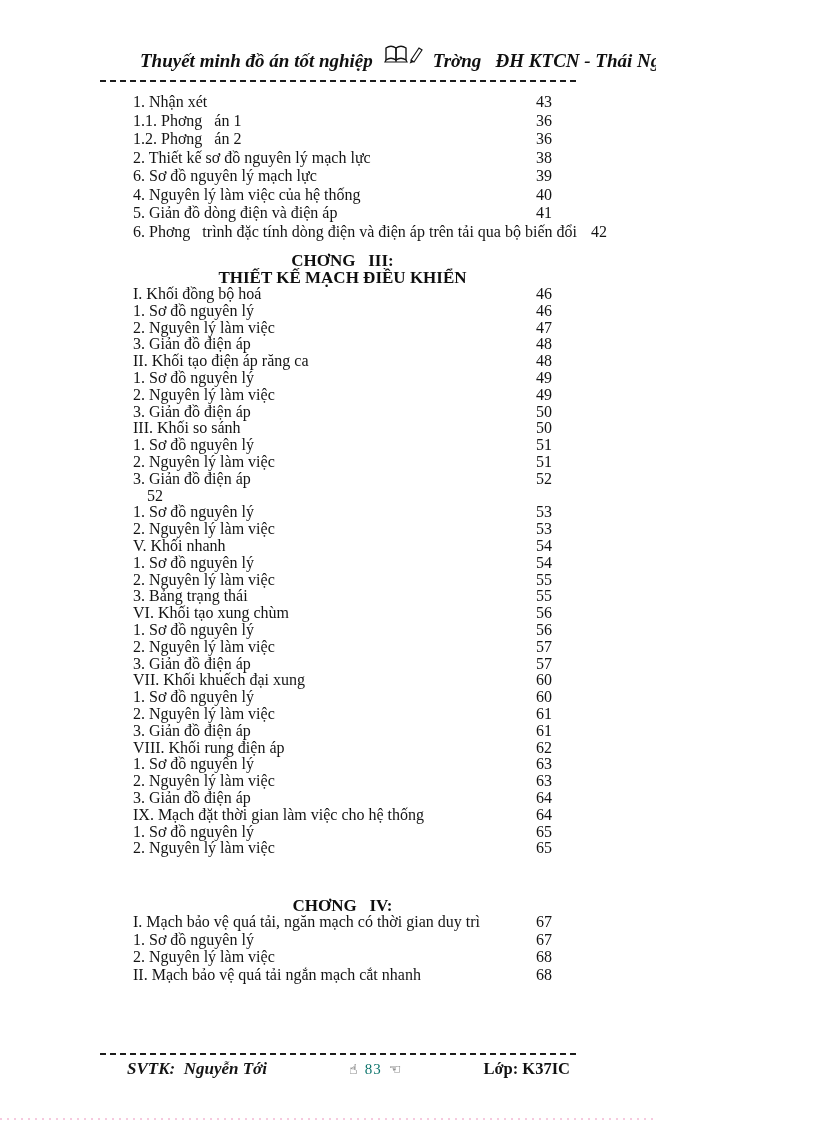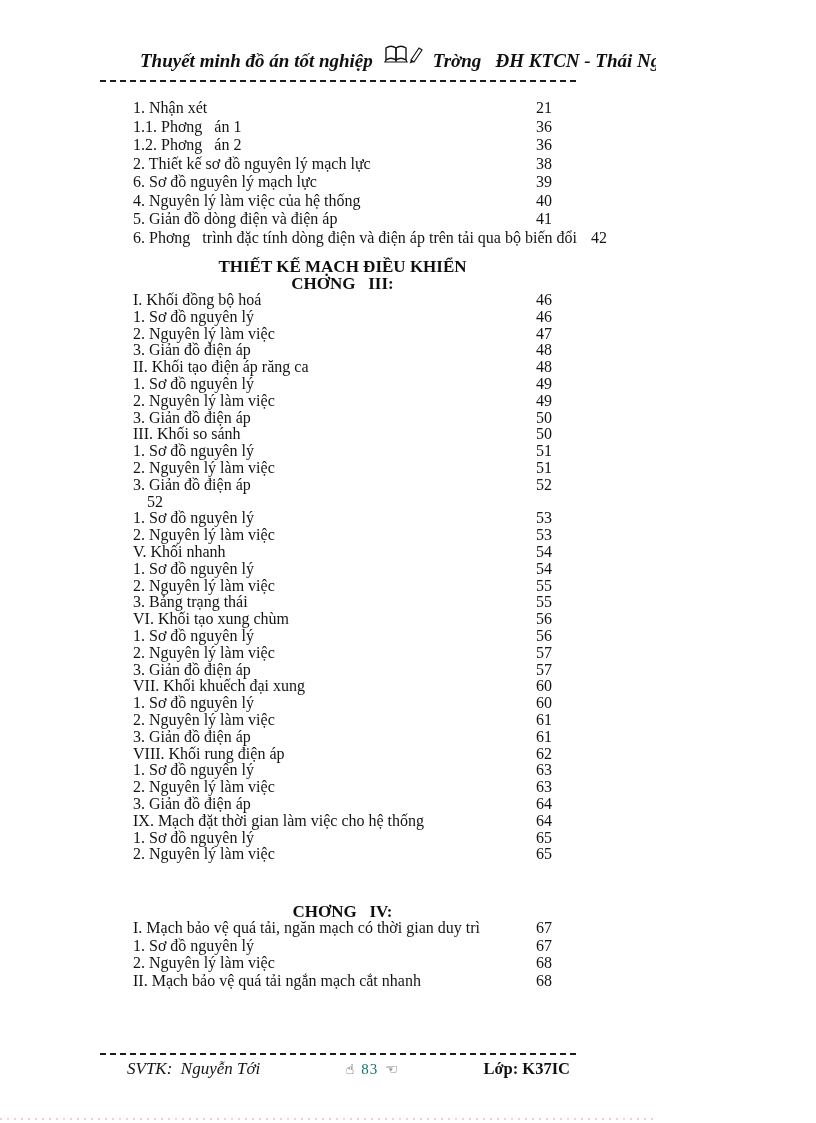--- a/index.html
+++ b/index.html
@@ -22,21 +22,21 @@
     font-style: italic; font-weight: bold;
     font-size: 19px; white-space: pre; color: #101010;
   }
   .book-pencil { flex: 0 0 auto; margin: 0 10px 1px 10px; }
   .dashed-rule {
     margin: 8px 80px 0 100px;
     height: 2px;
     background: repeating-linear-gradient(90deg, #1c1c1c 0 6px, transparent 6px 10px);
   }
   .toc { margin: 0 104px 0 133px; font-size: 16px; }
-  .toc-section.sec-0 { margin-top: 18px; }
+  .toc-section.sec-0 { margin-top: 12px; }
   .toc-section.sec-1 { margin-top: 10px; }
   .toc-section.sec-2 { margin-top: 40px; }
   .sec-0 .toc-row { height: 18.5px; }
   .sec-1 .toc-row { height: 16.8px; gap: 13px; }
   .sec-2 .toc-row { height: 17.6px; }
   .chapter-heading {
     text-align: center; font-weight: bold; font-size: 17px;
     line-height: 17px; white-space: pre; color: #0f0f0f;
   }
   .toc-row {
@@ -48,21 +48,21 @@
   .page-footer {
     position: absolute; left: 0; right: 0; bottom: 44px;
   }
   .footer-row {
     margin: 4px 86px 0 127px;
     display: flex; align-items: center; justify-content: space-between;
     font-size: 17px;
   }
   .footer-student {
     font-family: "Liberation Serif", serif;
-    font-style: italic; font-weight: normal; font-size: 17px; white-space: pre;
+    font-style: italic; font-weight: bold; font-size: 17px; white-space: pre;
   }
   .footer-center { display: flex; align-items: center; gap: 7px; }
   .hand { font-family: "DejaVu Sans", sans-serif; font-size: 14px; color: #222; }
   .pagenum { font-size: 15px; color: #0f766e; letter-spacing: 1px; }
   .footer-class { font-weight: bold; font-size: 16.5px; white-space: pre; color: #101010; }
   .bottom-dots {
     position: absolute; left: 0; right: 0; bottom: 3px; height: 2px;
     background: repeating-linear-gradient(90deg, #f6c9df 0 2px, transparent 2px 7px);
   }
 </style>
@@ -84,21 +84,21 @@
     </span>
     <span class="script-title">Trờng   ĐH KTCN - Thái Nguyên</span>
   </div>
 
   <div class="dashed-rule"></div>
 
   <div class="toc" id="toc">
       <div class="toc-section sec-0">
         <div class="toc-row">
           <span class="toc-label">1. Nhận xét</span>
-          <span class="toc-page">21</span>
+          <span class="toc-page">43</span>
         </div>
         <div class="toc-row">
           <span class="toc-label">1.1. Phơng   án 1</span>
           <span class="toc-page">36</span>
         </div>
         <div class="toc-row">
           <span class="toc-label">1.2. Phơng   án 2</span>
           <span class="toc-page">36</span>
         </div>
         <div class="toc-row">
@@ -116,22 +116,22 @@
         <div class="toc-row">
           <span class="toc-label">5. Giản đồ dòng điện và điện áp</span>
           <span class="toc-page">41</span>
         </div>
         <div class="toc-row">
           <span class="toc-label">6. Phơng   trình đặc tính dòng điện và điện áp trên tải qua bộ biến đổi</span>
           <span class="toc-page">42</span>
         </div>
       </div>
       <div class="toc-section sec-1">
+        <div class="chapter-heading">CHƠNG   III:</div>
         <div class="chapter-heading">THIẾT KẾ MẠCH ĐIỀU KHIỂN</div>
-        <div class="chapter-heading">CHƠNG   III:</div>
         <div class="toc-row">
           <span class="toc-label">I. Khối đồng bộ hoá</span>
           <span class="toc-page">46</span>
         </div>
         <div class="toc-row">
           <span class="toc-label">1. Sơ đồ nguyên lý</span>
           <span class="toc-page">46</span>
         </div>
         <div class="toc-row">
           <span class="toc-label">2. Nguyên lý làm việc</span>

